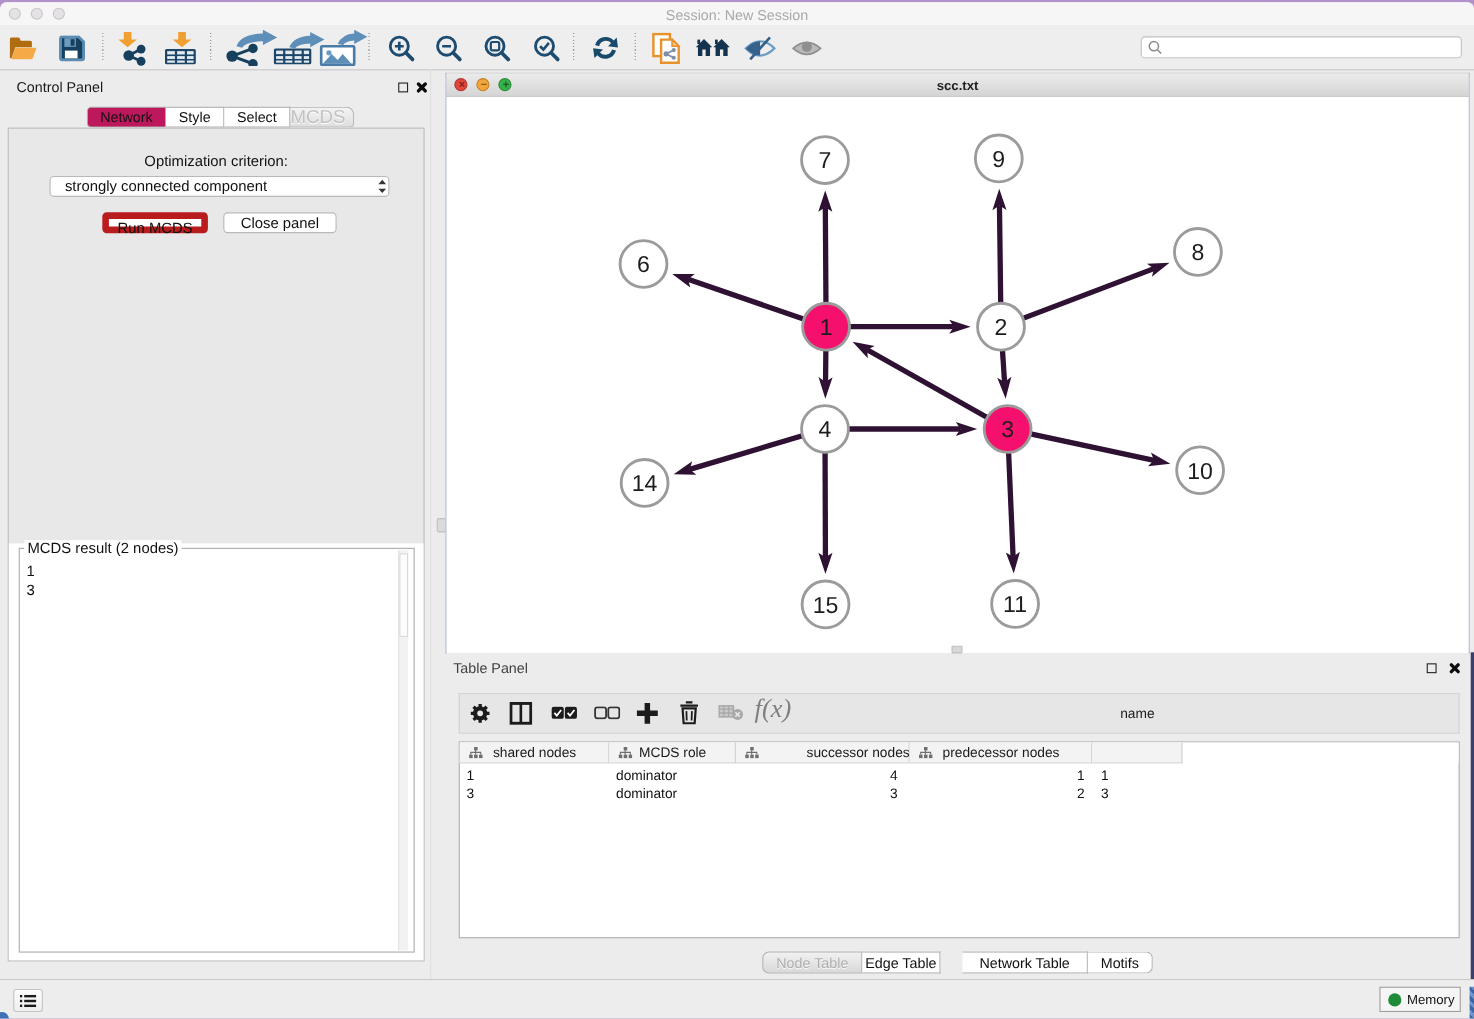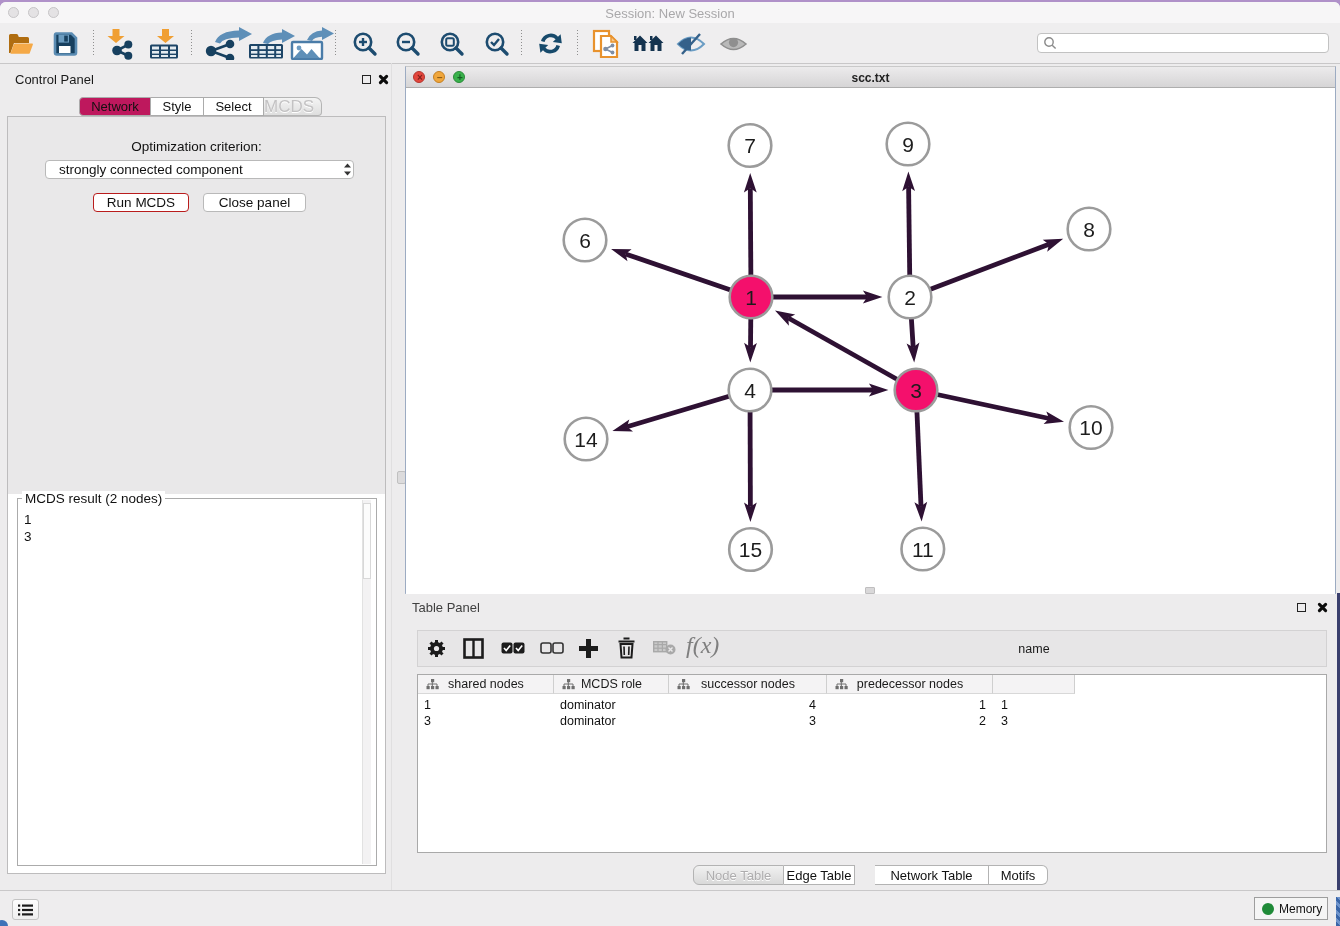--- a/index.html
+++ b/index.html
@@ -177,21 +177,21 @@
 <div class="abs" style="left:185px;top:0;width:58px;height:19px;background:linear-gradient(#f4f4f4,#dedede);border:1px solid #b4b4b4;border-left:none;border-radius:0 7px 4px 0;text-align:left;font-size:17px;line-height:18px;color:#c3c2c3;text-shadow:0 1px 0 #fff">MCDS</div>
 </div>
 
 <div class="abs" style="left:7px;top:116px;width:379px;height:758px;background:#e9e8e9;border:1px solid #bdbcbd"></div>
 <div class="abs" style="left:8px;top:139px;width:377px;height:14px;text-align:center;font-size:13.5px;color:#111">Optimization criterion:</div>
 <div class="abs" style="left:45px;top:160px;width:309px;height:19px;background:#fff;border:1px solid #b9b9b9;border-radius:4px;font-size:13.5px;line-height:17px;color:#111;padding-left:13px">strongly connected component</div>
 <svg class="abs" style="left:342px;top:162px" width="11" height="15" viewBox="0 0 11 15">
     <path d="M5.5 1.5 L9 5.5 H2 Z" fill="#333"></path>
     <path d="M5.5 13.5 L2 9.5 h7 Z" fill="#333"></path>
   </svg>
-<div class="abs" style="left:93px;top:193px;width:96px;height:19px;background:#fff;border:1px solid #b91c1c;border-radius:4px;text-align:center;font-size:13.5px;line-height:17px;color:#111">Run MCDS</div>
+<div class="abs" style="left:93px;top:193px;width:96px;height:19px;background:#fff;border:6px solid #b91c1c;border-radius:4px;text-align:center;font-size:13.5px;line-height:17px;color:#111">Run MCDS</div>
 <div class="abs" style="left:203px;top:193px;width:103px;height:19px;background:#fff;border:1px solid #b9b9b9;border-radius:4px;text-align:center;font-size:13.5px;line-height:17px;color:#111">Close panel</div>
 
 <div class="abs" style="left:8px;top:494px;width:377px;height:379px;background:#fff"></div>
 <div class="abs" style="left:17px;top:498px;width:360px;height:368px;border:1px solid #ababab"></div>
 <div class="abs" style="left:22px;top:491px;background:#fff;padding:0 3px;font-size:13.5px;color:#111">MCDS result (2 nodes)</div>
 <div class="abs" style="left:362px;top:500px;width:9px;height:364px;background:#f3f2f3;border-left:1px solid #e2e2e2"></div>
 <div class="abs" style="left:363px;top:503px;width:8px;height:76px;background:#fcfcfc;border:1px solid #d8d8d8"></div>
 <div class="abs" style="left:24px;top:511px;font-size:13.5px;line-height:17px;color:#111">1<br>3</div>
 
 <div class="abs" style="left:397px;top:471px;width:9px;height:13px;background:#dcdbdc;border:1px solid #c0c0c0;border-radius:2px"></div>
@@ -324,21 +324,21 @@
 
 <div class="abs" style="left:417px;top:674px;width:910px;height:179px;background:#fff;border:1px solid #a9a9a9"></div>
 <div class="abs" style="left:418px;top:675px;width:908px;height:19px;background:#fff"></div>
 <div class="abs" style="left:418px;top:675px;width:136px;height:19px;background:#f4f3f4;border-right:1px solid #cfcfcf;border-bottom:1px solid #d8d8d8"></div>
 <div class="abs" style="left:554px;top:675px;width:115px;height:19px;background:#f4f3f4;border-right:1px solid #cfcfcf;border-bottom:1px solid #d8d8d8"></div>
 <div class="abs" style="left:669px;top:675px;width:158px;height:19px;background:#f4f3f4;border-right:1px solid #cfcfcf;border-bottom:1px solid #d8d8d8"></div>
 <div class="abs" style="left:827px;top:675px;width:166px;height:19px;background:#f4f3f4;border-right:1px solid #cfcfcf;border-bottom:1px solid #d8d8d8"></div>
 <div class="abs" style="left:993px;top:675px;width:82px;height:19px;background:#f4f3f4;border-right:1px solid #cfcfcf;border-bottom:1px solid #d8d8d8"></div>
 <div class="abs" style="left:418px;top:677px;width:136px;height:15px;text-align:center;font-size:12.5px;color:#1a1a1a">shared nodes</div>
 <div class="abs" style="left:554px;top:677px;width:115px;height:15px;text-align:center;font-size:12.5px;color:#1a1a1a">MCDS role</div>
-<div class="abs" style="left:669px;top:677px;width:158px;height:15px;text-align:center;font-size:12.5px;color:#1a1a1a">successor nodes</div>
+<div class="abs" style="left:669px;top:677px;width:158px;height:15px;text-align:right;font-size:12.5px;color:#1a1a1a">successor nodes</div>
 <div class="abs" style="left:827px;top:677px;width:166px;height:15px;text-align:center;font-size:12.5px;color:#1a1a1a">predecessor nodes</div>
 <div class="abs" style="left:993px;top:642px;width:82px;height:15px;text-align:center;font-size:12.5px;color:#1a1a1a">name</div>
 <svg class="abs" style="left:426px;top:679px" width="13" height="11" viewBox="0 0 13 11">
     <g fill="#6e6e6e">
       <rect x="5" y="0" width="3.2" height="3.2"></rect>
       <rect x="0.5" y="7" width="3.2" height="3.2"></rect>
       <rect x="5" y="7" width="3.2" height="3.2"></rect>
       <rect x="9.5" y="7" width="3.2" height="3.2"></rect>
       <path d="M6.3 3 v2.5 M2 7 v-2 h9 v2 M6.3 5 v2" stroke="#6e6e6e" stroke-width="1" fill="none"></path>
     </g>

